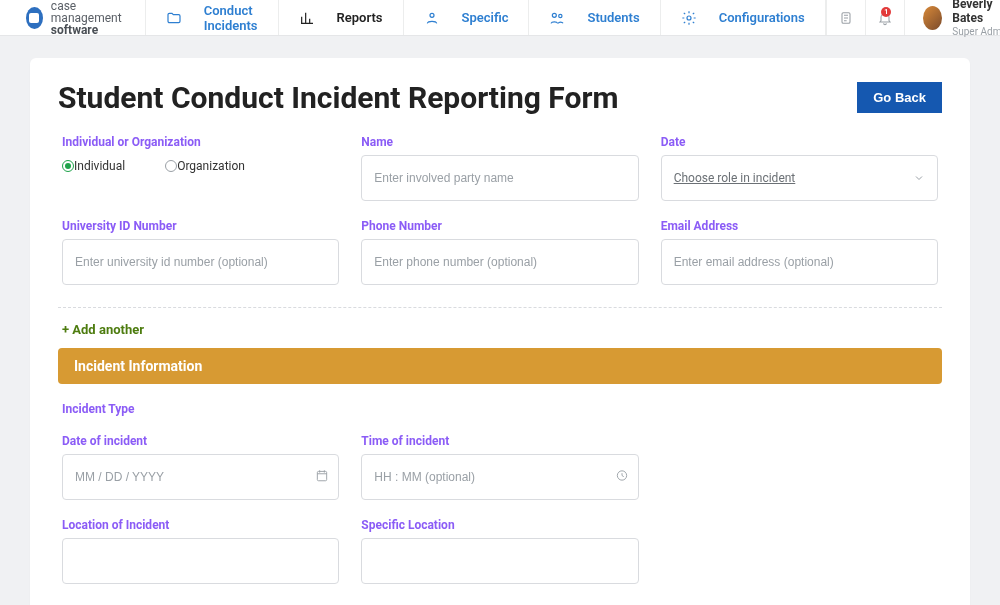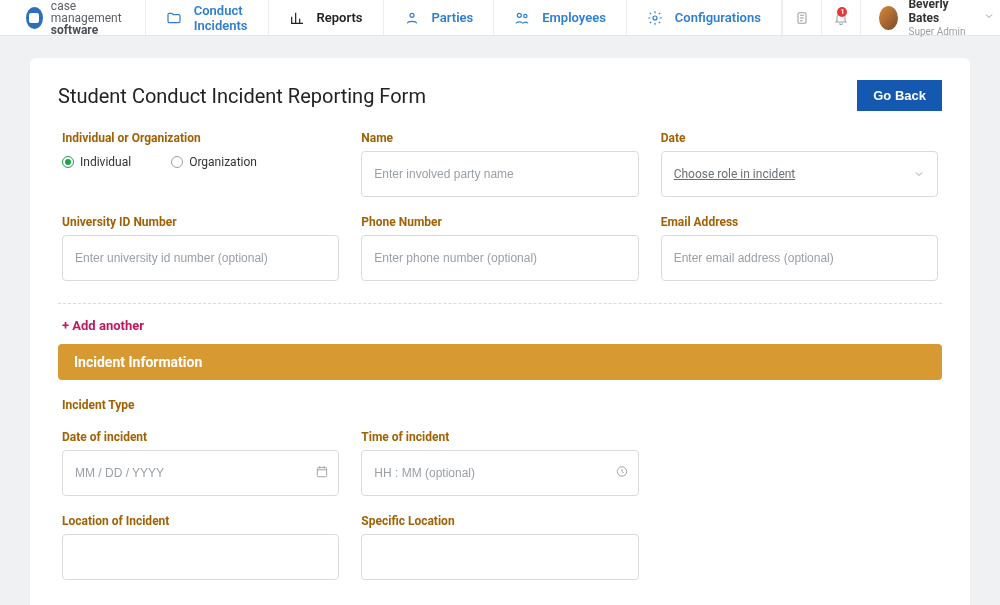--- a/index.html
+++ b/index.html
@@ -37,21 +37,21 @@
   .logo-text { line-height: 1; font-size: 12px; color:#5a5f66; }
   .logo-text .a { font-weight:400; }
   .logo-text .b { font-weight:700; color:#4a4f55; }
   .nav {
     display:flex;
     align-items:stretch;
   }
   .nav-item {
     display:flex;
     align-items:center;
-    gap:12px;
+    gap:22px;
     padding:0 20px;
     border-right:1px solid #eceded;
     color:#2e7fd1;
     font-weight:600;
     font-size:13px;
     cursor:pointer;
   }
   .nav-item.active { color:#222; }
   .nav-icon { width:16px;height:16px;display:inline-flex;align-items:center;justify-content:center; }
   .nav-icon svg { width:16px;height:16px; }
@@ -81,39 +81,39 @@
 
   .page{
     max-width:940px;
     margin:22px auto;
     background:#fff;
     border-radius:6px;
     padding:22px 28px 40px;
     box-shadow:0 1px 2px rgba(0,0,0,.04);
   }
   .page-head{display:flex;align-items:center;justify-content:space-between;margin-bottom:20px;}
-  .page-title{font-size:20px;font-weight:400;color:#222;}
+  .page-title{font-size:30px;font-weight:700;color:#222;}
   .btn-primary{
     background:#1558b0;color:#fff;border:none;border-radius:0;
     padding:8px 16px;font-weight:600;font-size:13px;cursor:pointer;
   }
   .section-header{
     background:#d79a33;color:#fff;font-weight:700;font-size:14px;
     padding:10px 16px;border-radius:4px;margin-bottom:18px;
   }
   .form-grid{
     display:grid;
     grid-template-columns:1fr 1fr 1fr;
     gap:18px 22px;
     padding:0 4px;
   }
   .field{display:flex;flex-direction:column;gap:6px;}
-  .field-label{font-size:12px;font-weight:700;color:#a16207;}
+  .field-label{font-size:12px;font-weight:700;color:#8b5cf6;}
   .radio-row{display:flex;gap:40px;align-items:center;font-size:12px;color:#333;padding-top:4px;}
-  .radio{display:flex;align-items:center;gap:6px;cursor:pointer;}
+  .radio{display:flex;align-items:center;cursor:pointer;}
   .radio-dot{
     width:12px;height:12px;border-radius:50%;border:1.5px solid #9aa0a6;
     display:flex;align-items:center;justify-content:center;
   }
   .radio-dot.sel{border-color:#1ea34a;}
   .radio-dot.sel::after{content:"";width:6px;height:6px;border-radius:50%;background:#1ea34a;}
   .input, .select{
     border:1px solid #d9dbdf;border-radius:4px;height:46px;padding:0 12px;
     font-size:12px;color:#333;background:#fff;display:flex;align-items:center;
   }
@@ -121,21 +121,21 @@
   .select{justify-content:space-between;cursor:pointer;color:#6b7075;}
   .select .ph{color:#6b7075;text-decoration:underline;}
   .select svg{width:12px;height:12px;stroke:#9aa0a6;fill:none;stroke-width:2;}
   .input-icon{position:relative;}
   .input-icon .trail{position:absolute;right:10px;top:50%;transform:translateY(-50%);}
   .trail svg{width:14px;height:14px;stroke:#9aa0a6;fill:none;stroke-width:1.6;}
 
   .divider{
     border-top:1px dashed #d9dbdf;margin:22px 0 14px;
   }
-  .add-link{color:#be185d;font-weight:700;font-size:13px;cursor:pointer;padding:0 4px;}
+  .add-link{color:#4d7c0f;font-weight:700;font-size:13px;cursor:pointer;padding:0 4px;}
 
   .row2{display:grid;grid-template-columns:1fr 1fr 1fr;gap:18px 22px;padding:0 4px;}
   .row2 .blank{visibility:hidden;}
   .mt{margin-top:18px;}
 </style>
 </head>
 <body>
 
 <div class="topbar">
   <div class="logo">
@@ -163,31 +163,31 @@
       </span>
       <span>Reports</span>
     </div>
     <div class="nav-item">
       <span class="nav-icon">
         <svg viewBox="0 0 24 24" fill="none" stroke="#2e7fd1" stroke-width="1.8">
             <circle cx="12" cy="8" r="3"></circle>
             <path d="M5 20c1-4 13-4 14 0"></path>
           </svg>
       </span>
-      <span>Parties</span>
+      <span>Specific</span>
     </div>
     <div class="nav-item">
       <span class="nav-icon">
         <svg viewBox="0 0 24 24" fill="none" stroke="#2e7fd1" stroke-width="1.8">
             <circle cx="8" cy="8" r="3"></circle>
             <circle cx="17" cy="9" r="2.5"></circle>
             <path d="M3 20c1-3 9-3 10 0M14 20c.5-2.5 6-2.5 7 0"></path>
           </svg>
       </span>
-      <span>Employees</span>
+      <span>Students</span>
     </div>
     <div class="nav-item">
       <span class="nav-icon">
         <svg viewBox="0 0 24 24" fill="none" stroke="#2e7fd1" stroke-width="1.8">
             <circle cx="12" cy="12" r="3"></circle>
             <path d="M12 2v3M12 19v3M4.2 4.2l2.1 2.1M17.7 17.7l2.1 2.1M2 12h3M19 12h3M4.2 19.8l2.1-2.1M17.7 6.3l2.1-2.1"></path>
           </svg>
       </span>
       <span>Configurations</span>
     </div>

